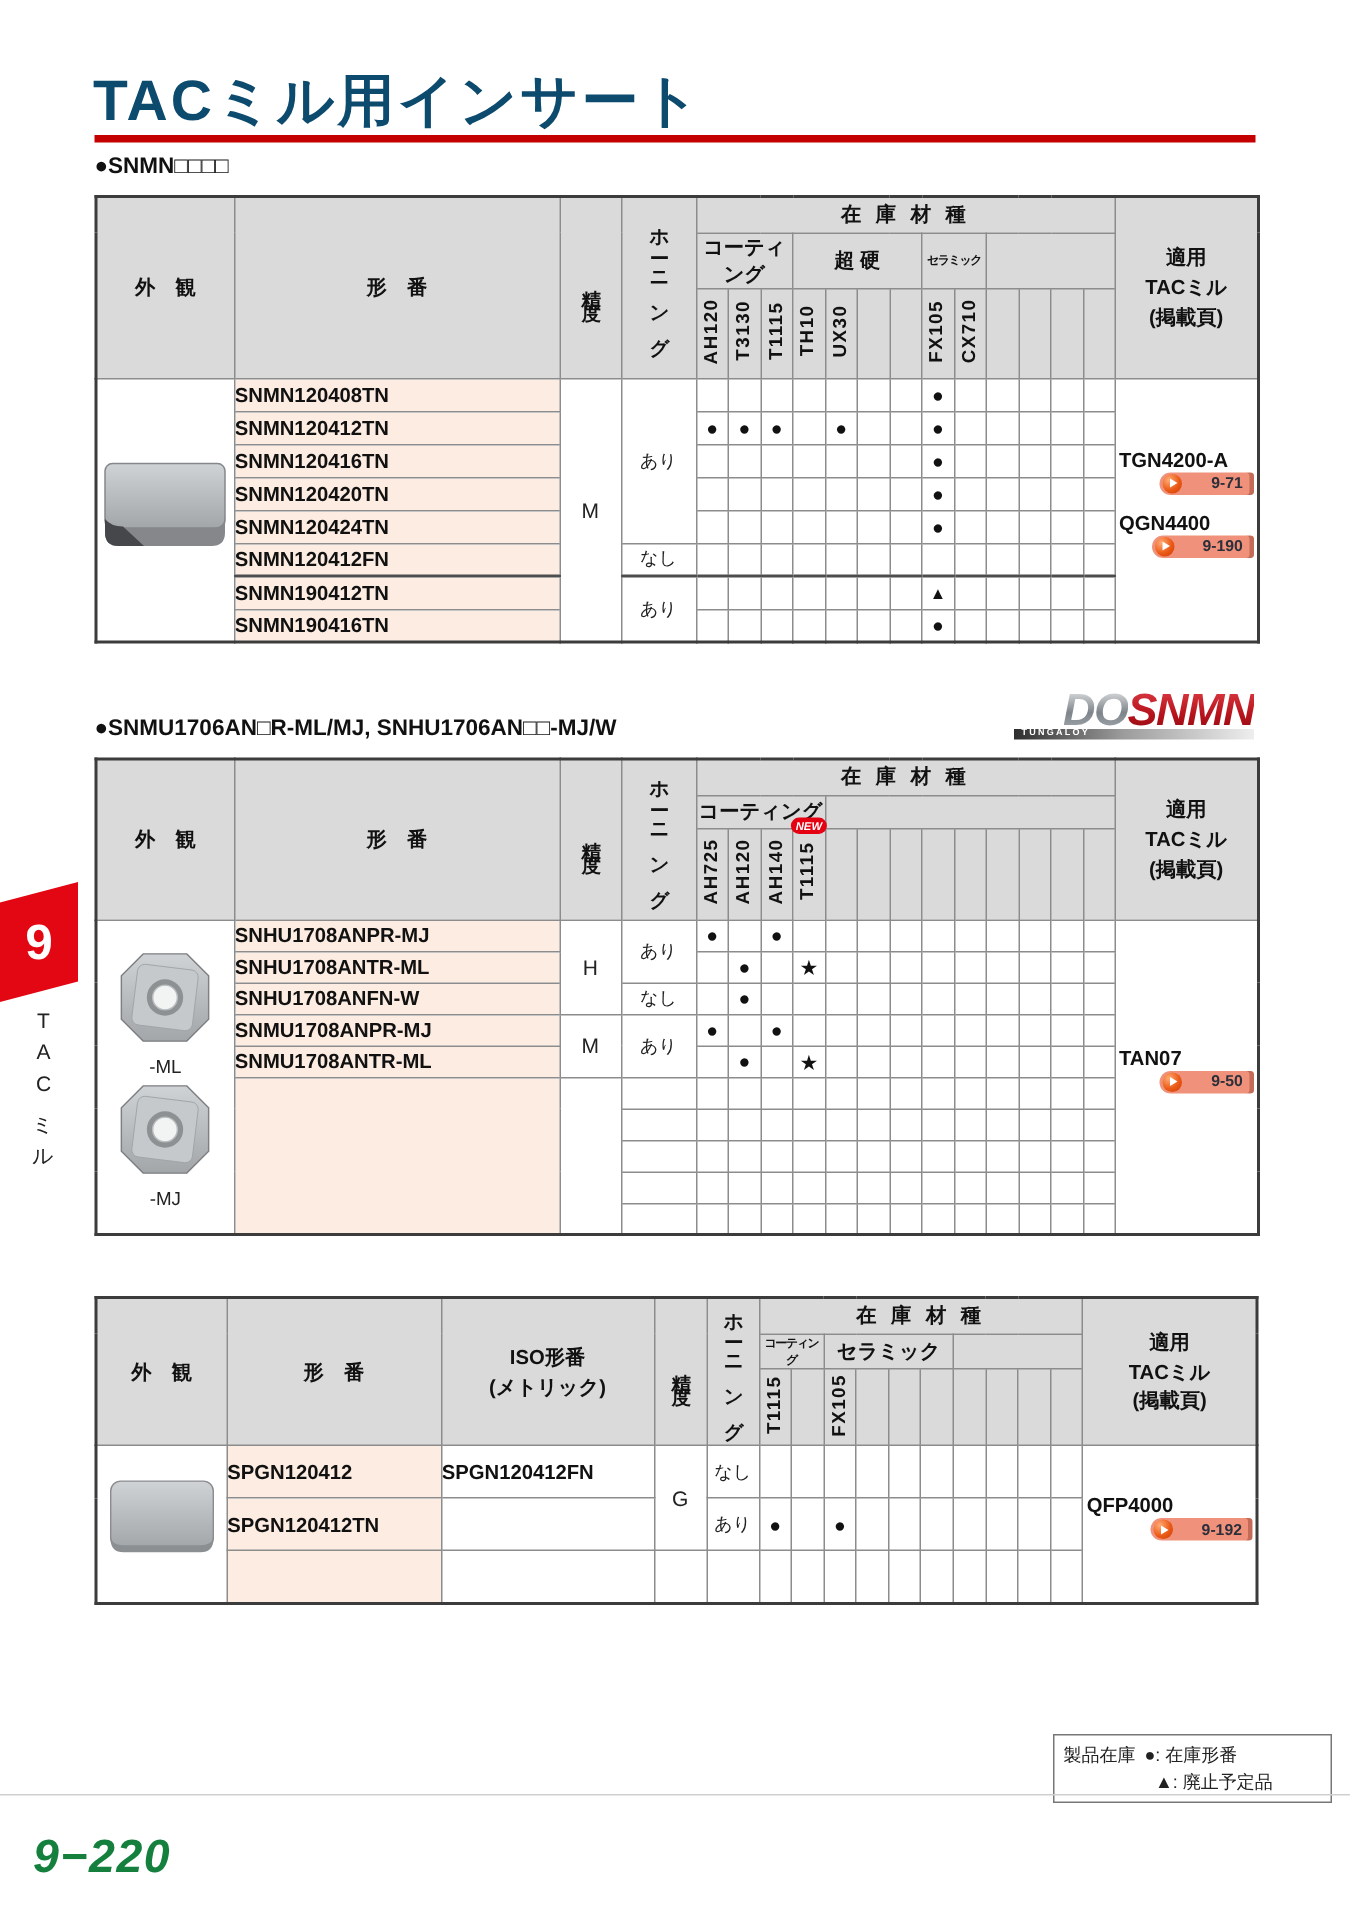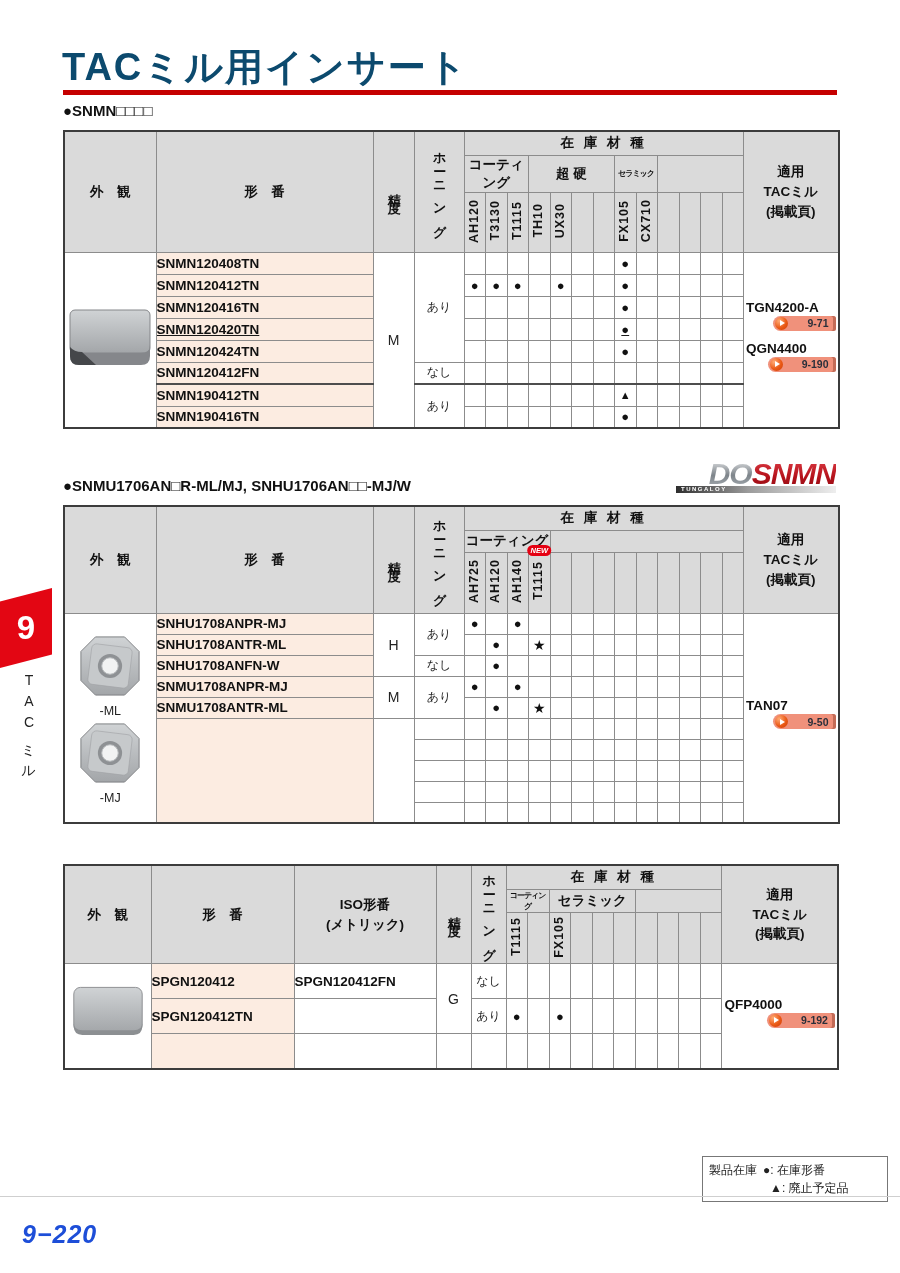--- a/index.html
+++ b/index.html
@@ -69,22 +69,22 @@
   .dq-bar span{position:absolute;left:5px;top:0;font-size:6px;line-height:7px;color:#fff;
          letter-spacing:1.5px;font-weight:bold;}
 
   .legend{position:absolute;left:702px;top:1156px;width:172px;border:1px solid #777;
           font-size:12px;padding:4px 6px;color:#222;background:#fff;}
   .lg-row{line-height:1.5;white-space:nowrap;}
   .lg-prefix{margin-right:6px;}
   .lg-indent{padding-left:61px;}
 
   .bottom-rule{position:absolute;left:0;top:1196px;width:900px;height:1px;background:#cfcfcf;}
-  .page-num{position:absolute;left:22px;top:1220px;font-size:25px;font-weight:bold;font-style:italic;
-            color:#1d4ed8;letter-spacing:1px;}
+  .page-num{position:absolute;left:22px;top:1220px;font-size:31px;font-weight:bold;font-style:italic;
+            color:#15803d;letter-spacing:1px;}
 </style>
 </head>
 <body>
 
 <div class="title">TACミル用インサート</div>
 <div class="title-rule"></div>
 
 <div class="chapter-tab">
   <span class="chapter-num">9</span>
 </div>
@@ -218,21 +218,21 @@
             <td class="mcell"></td>
             <td class="mcell"></td>
             <td class="mcell"></td>
             <td class="mcell"><span class="mk-dot">●</span></td>
             <td class="mcell"></td>
             <td class="mcell"></td>
             <td class="mcell"></td>
             <td class="mcell"></td>
             <td class="mcell"></td>
           </tr>
-          <tr style="height: 22px; text-decoration: underline;">
+          <tr style="height: 22px;">
             <td class="model-cell">SNMN120420TN</td>
             <td class="mcell"></td>
             <td class="mcell"></td>
             <td class="mcell"></td>
             <td class="mcell"></td>
             <td class="mcell"></td>
             <td class="mcell"></td>
             <td class="mcell"></td>
             <td class="mcell"><span class="mk-dot">●</span></td>
             <td class="mcell"></td>

